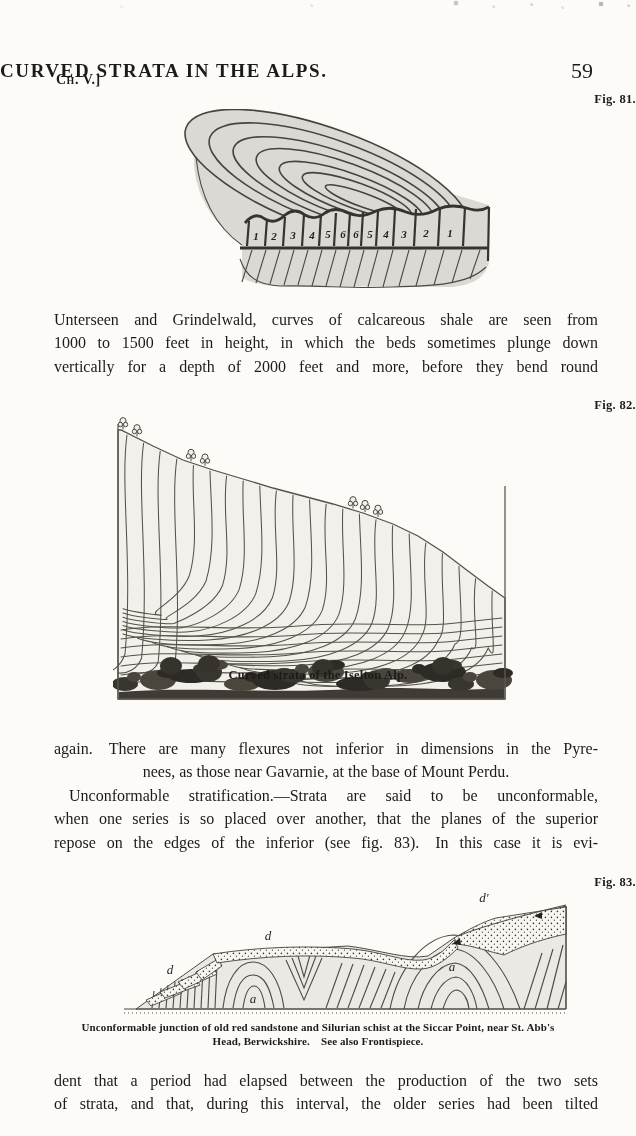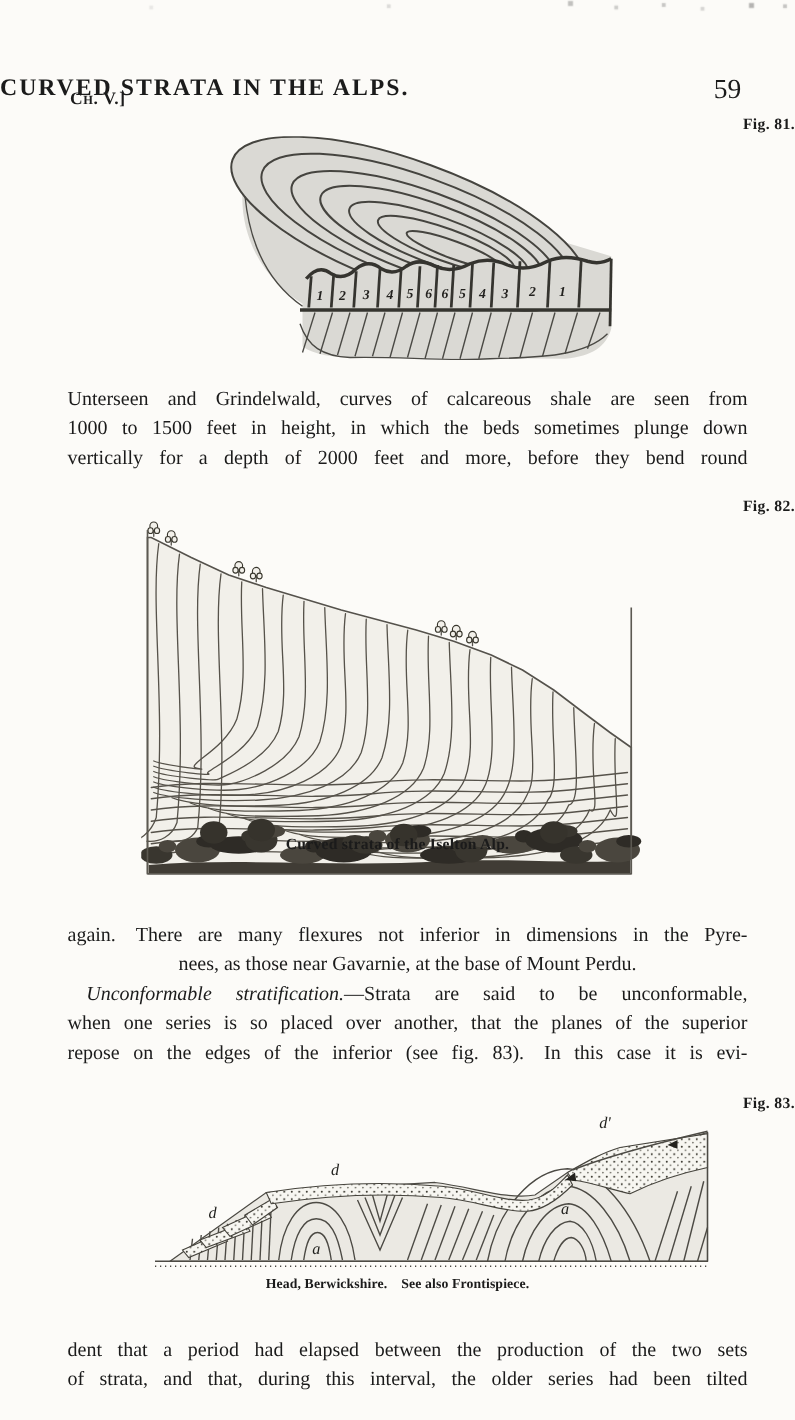--- a/index.html
+++ b/index.html
@@ -15,21 +15,21 @@
   .hdr-page{left:571px;top:58px;font-size:22px;font-weight:400;}
   
   .figcap{left:0;width:100%;text-align:right;font-size:12.5px;font-weight:700;letter-spacing:.3px;}
   .subcap{left:0;width:100%;text-align:center;font-size:12.5px;font-weight:700;letter-spacing:.2px;}
   .sub83{left:28px;width:580px;text-align:center;font-size:11px;font-weight:700;line-height:13.5px;letter-spacing:.1px;}
   
   .para{left:54px;width:544px;font-size:16px;line-height:23.4px;}
   .jline{text-align:justify;text-align-last:justify;}
   .lline{text-align:center;}
   .indent{padding-left:15px;}
-  .ital{font-style:italic;}
+  .ital{}
   
   .f81fill{fill:#dad9d4;stroke:#45443f;stroke-width:1.6;}
   .f81line{fill:none;stroke:#45443f;stroke-width:1.6;}
   .f81thick{fill:none;stroke:#35342f;stroke-width:2.8;stroke-linejoin:round;}
   .f81sep{fill:none;stroke:#35342f;stroke-width:2.2;}
   .f81thin{fill:none;stroke:#4a4944;stroke-width:1.1;}
   .f81num{font:italic 700 11px "Liberation Serif",serif;fill:#23221f;}
   .gfill{fill:#dad9d4;}
   .strata{fill:none;stroke:#56524a;stroke-width:1.05;stroke-linecap:round;}
   .frame{fill:none;stroke:#5c5952;stroke-width:1.3;}
@@ -314,19 +314,20 @@
 
   <g text-anchor="middle">
     <text class="f83lab" x="52" y="82">d</text>
     <text class="f83lab" x="150" y="48">d</text>
     <text class="f83lab" x="135" y="111">a</text>
     <text class="f83lab" x="334" y="79">a</text>
     <text class="f83lab" x="366" y="10">d'</text>
   </g>
 </svg>
 <div class="abs sub83" style="top:1021px">
+  <div>Unconformable junction of old red sandstone and Silurian schist at the Siccar Point, near St. Abb's</div>
   <div>Head, Berwickshire. See also Frontispiece.</div>
 </div>
 
 <div class="abs para" style="top:1069px">
   <div class="jline">dent that a period had elapsed between the production of the two sets</div>
   <div class="jline">of strata, and that, during this interval, the older series had been tilted</div>
 </div>
 
 </body></html>

